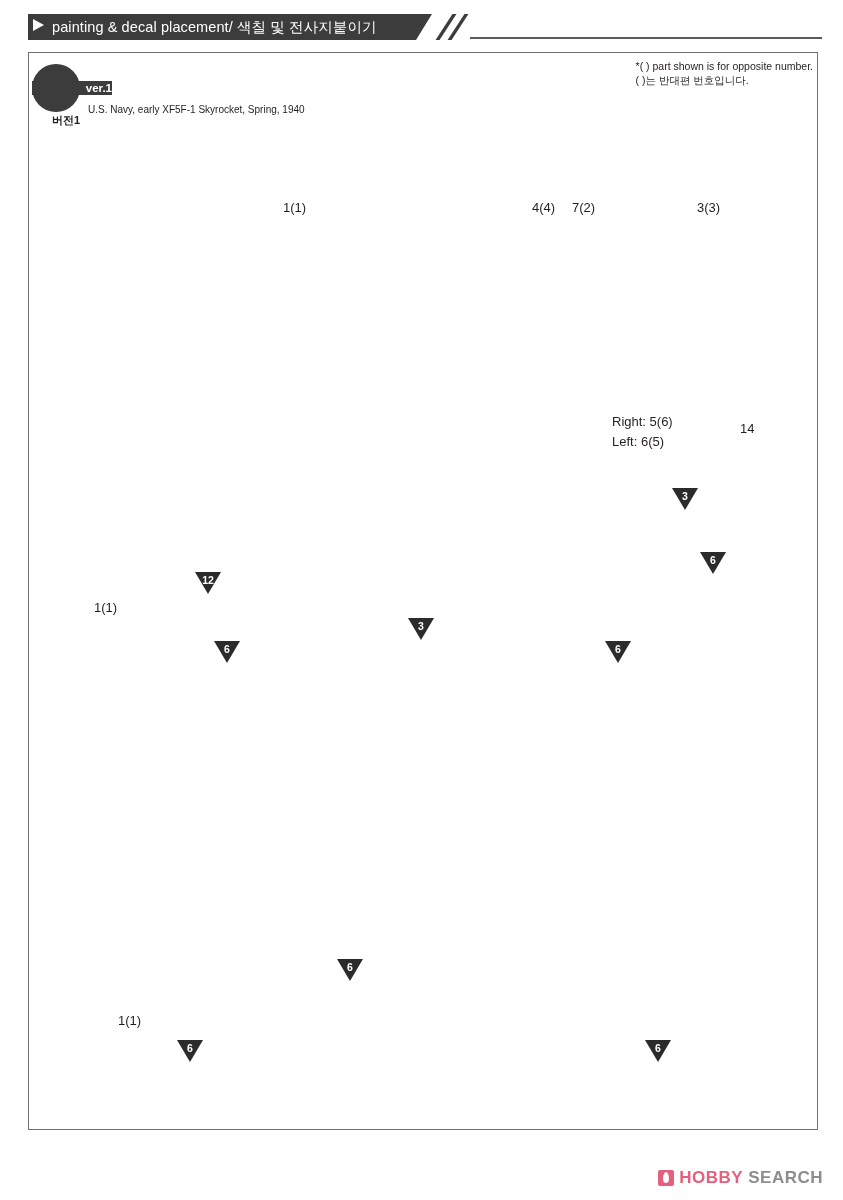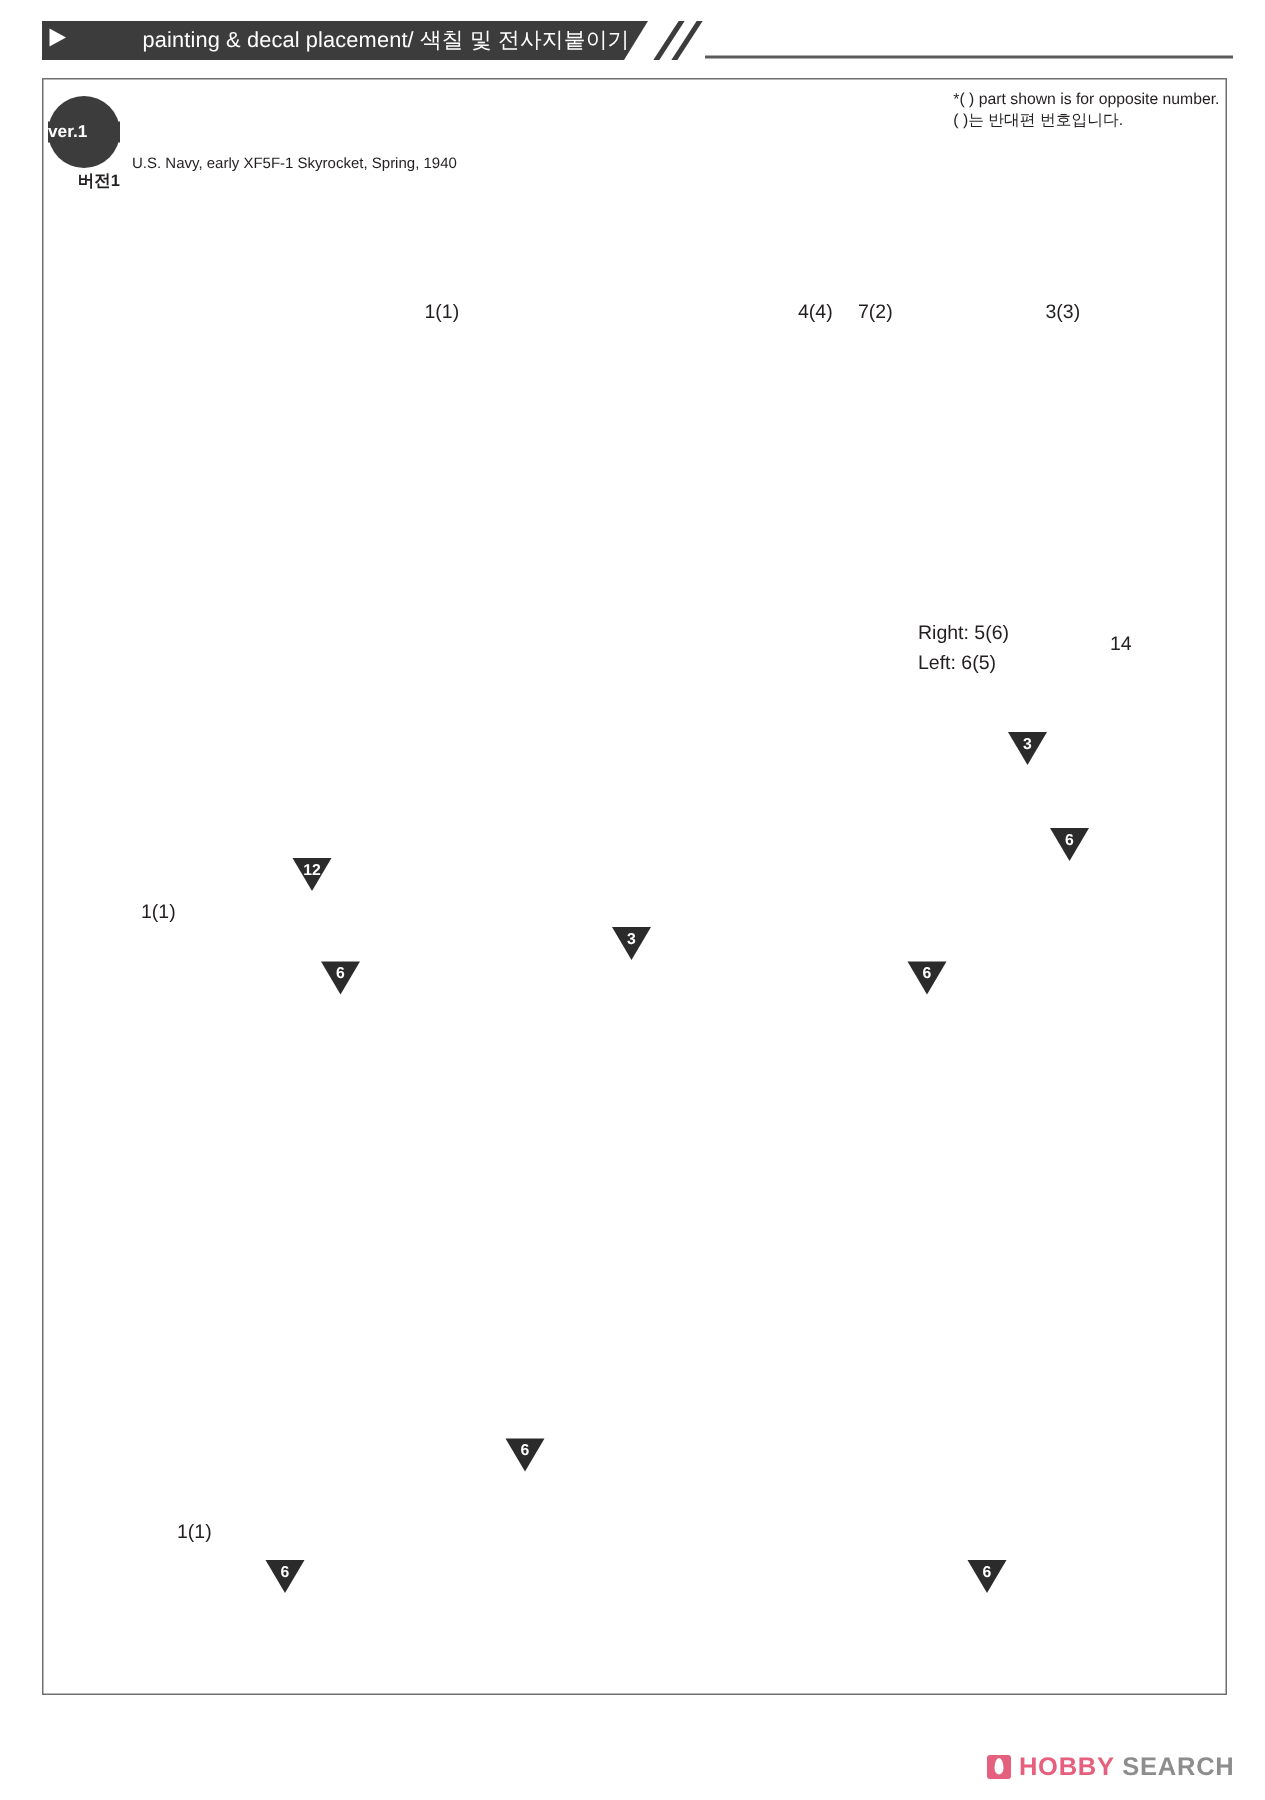--- a/index.html
+++ b/index.html
@@ -8,43 +8,43 @@
 
   
   #header-bar{position:absolute;left:28px;top:14px;width:400px;height:26px;}
   #header-bar .bar-body{position:absolute;left:0;top:0;width:372px;height:26px;
       background:#3c3c3c;
       clip-path:polygon(0 0,372px 0,372px 26px,0 26px);}
   #header-bar .bar-tail{position:absolute;left:370px;top:0;width:34px;height:26px;
       background:#3c3c3c;clip-path:polygon(0 0,34px 0,18px 26px,0 26px);}
   #header-title{position:absolute;left:52px;top:15px;width:380px;height:24px;
       line-height:24px;font-size:14.5px;color:#ffffff;letter-spacing:.1px;
-      white-space:nowrap;margin-left:43px;}
+      white-space:nowrap;}
   #header-arrow{position:absolute;left:33px;top:19px;width:0;height:0;
       border-top:6px solid transparent;border-bottom:6px solid transparent;
       border-left:11px solid #ffffff;}
   .slash{position:absolute;top:14px;width:4px;height:26px;background:#3c3c3c;
       transform:skewX(-33deg);}
   #slash-a{left:444px;}
   #slash-b{left:456px;}
   #header-rule{position:absolute;left:470px;top:37px;width:352px;height:2px;
       background:#5a5a5a;}
 
   
   #page-frame{position:absolute;left:28px;top:52px;width:790px;height:1078px;
       border:1.5px solid #6f6f6f;box-sizing:border-box;background:#fff;}
 
   
   #ver-badge{position:absolute;left:32px;top:64px;width:48px;height:48px;
       border-radius:50%;background:#3c3c3c;}
   #ver-badge .white-bar{position:absolute;left:0;top:18px;width:48px;height:12px;
       background:#ffffff;}
   #ver-badge .ver-text{position:absolute;left:0;top:17px;width:48px;height:14px;
-      line-height:14px;text-align:left;font-size:11.5px;font-weight:bold;
-      color:#ffffff;background:#3c3c3c;}
+      line-height:14px;text-align:right;font-size:11.5px;font-weight:bold;
+      color:#ffffff;background:#3c3c3c;padding-left:32px;}
   #ver-sub{position:absolute;left:32px;top:113px;width:48px;text-align:right;
       font-size:11px;font-weight:bold;color:#231f20;}
 
   #subject-line{position:absolute;left:88px;top:72px;font-size:10px;
       color:#231f20;white-space:nowrap;margin-top:32px;}
 
   
   #note-block{position:absolute;right:30px;top:59px;text-align:left;
       font-size:10.5px;line-height:14px;color:#231f20;}
   #note-block div{white-space:nowrap;}

